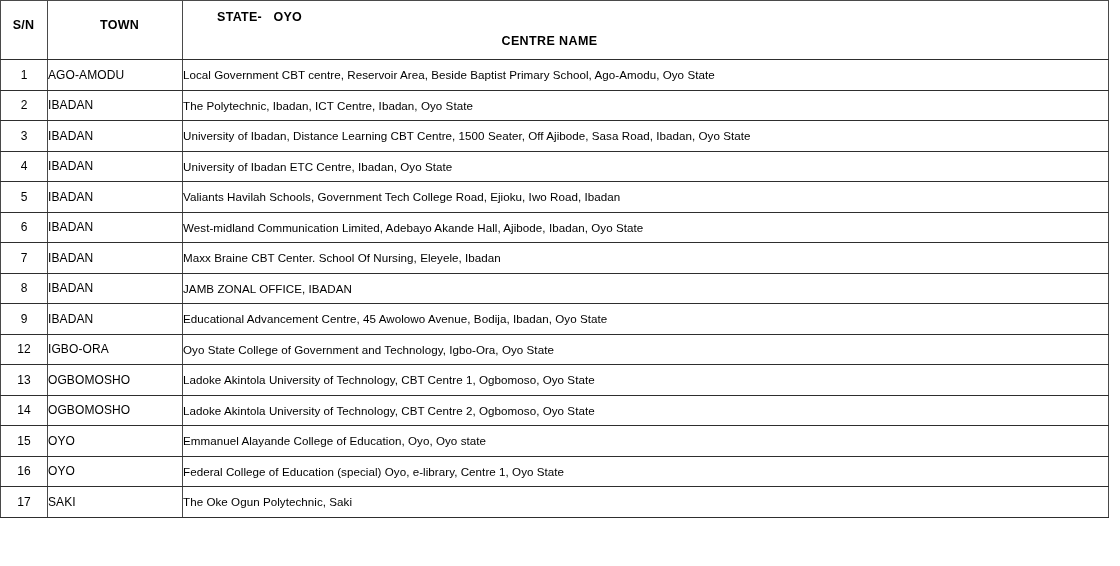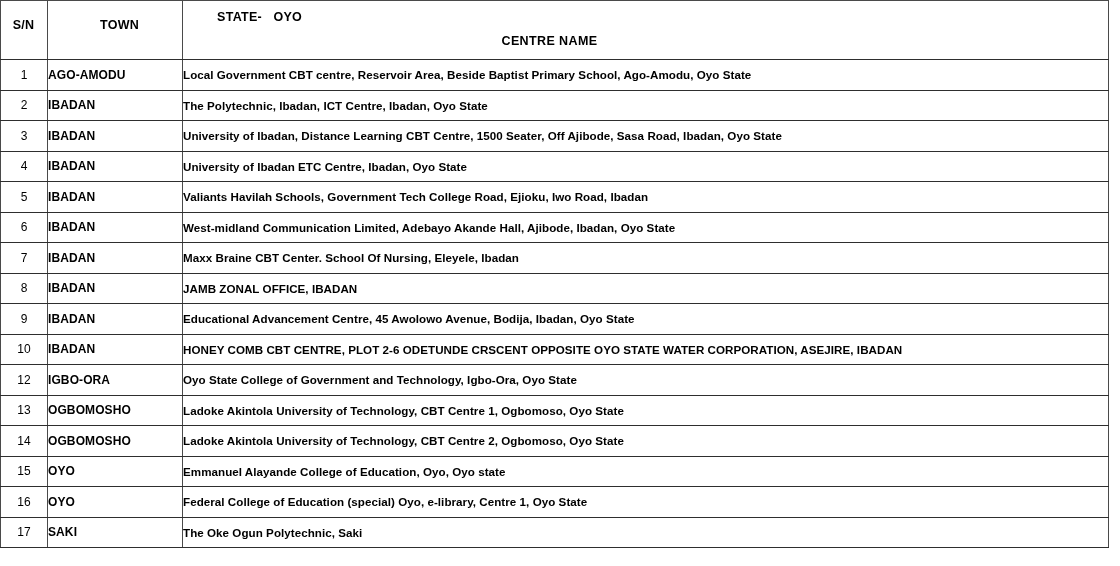--- a/index.html
+++ b/index.html
@@ -98,28 +98,26 @@
     text-align: center;
     font-size: 12px;
     font-weight: normal;
     padding: 0 2px;
   }
   .cell-town {
     font-size: 12px;
     padding: 0 0 0 9px;
     white-space: nowrap;
     letter-spacing: 0.1px;
-    font-weight: bold;
   }
   .cell-name {
     font-size: 11.6px;
     padding: 0 0 0 11px;
     white-space: nowrap;
     letter-spacing: 0.05px;
-    font-weight: bold;
   }
 
   
   tr.data-row td { border-top-color: #555555; }
 </style>
 </head>
 <body>
 
 <div class="sheet">
   <table class="centre-table">
@@ -182,25 +180,20 @@
           <td class="cell-sn">8</td>
           <td class="cell-town">IBADAN</td>
           <td class="cell-name">JAMB ZONAL OFFICE, IBADAN</td>
         </tr>
         <tr class="data-row">
           <td class="cell-sn">9</td>
           <td class="cell-town">IBADAN</td>
           <td class="cell-name">Educational Advancement Centre, 45 Awolowo Avenue, Bodija, Ibadan, Oyo State</td>
         </tr>
         <tr class="data-row">
-          <td class="cell-sn">10</td>
-          <td class="cell-town">IBADAN</td>
-          <td class="cell-name">HONEY COMB CBT CENTRE, PLOT 2-6 ODETUNDE CRSCENT OPPOSITE OYO STATE WATER CORPORATION, ASEJIRE, IBADAN</td>
-        </tr>
-        <tr class="data-row">
           <td class="cell-sn">12</td>
           <td class="cell-town">IGBO-ORA</td>
           <td class="cell-name">Oyo State College of Government and Technology, Igbo-Ora, Oyo State</td>
         </tr>
         <tr class="data-row">
           <td class="cell-sn">13</td>
           <td class="cell-town">OGBOMOSHO</td>
           <td class="cell-name">Ladoke Akintola University of Technology, CBT Centre 1, Ogbomoso, Oyo State</td>
         </tr>
         <tr class="data-row">

